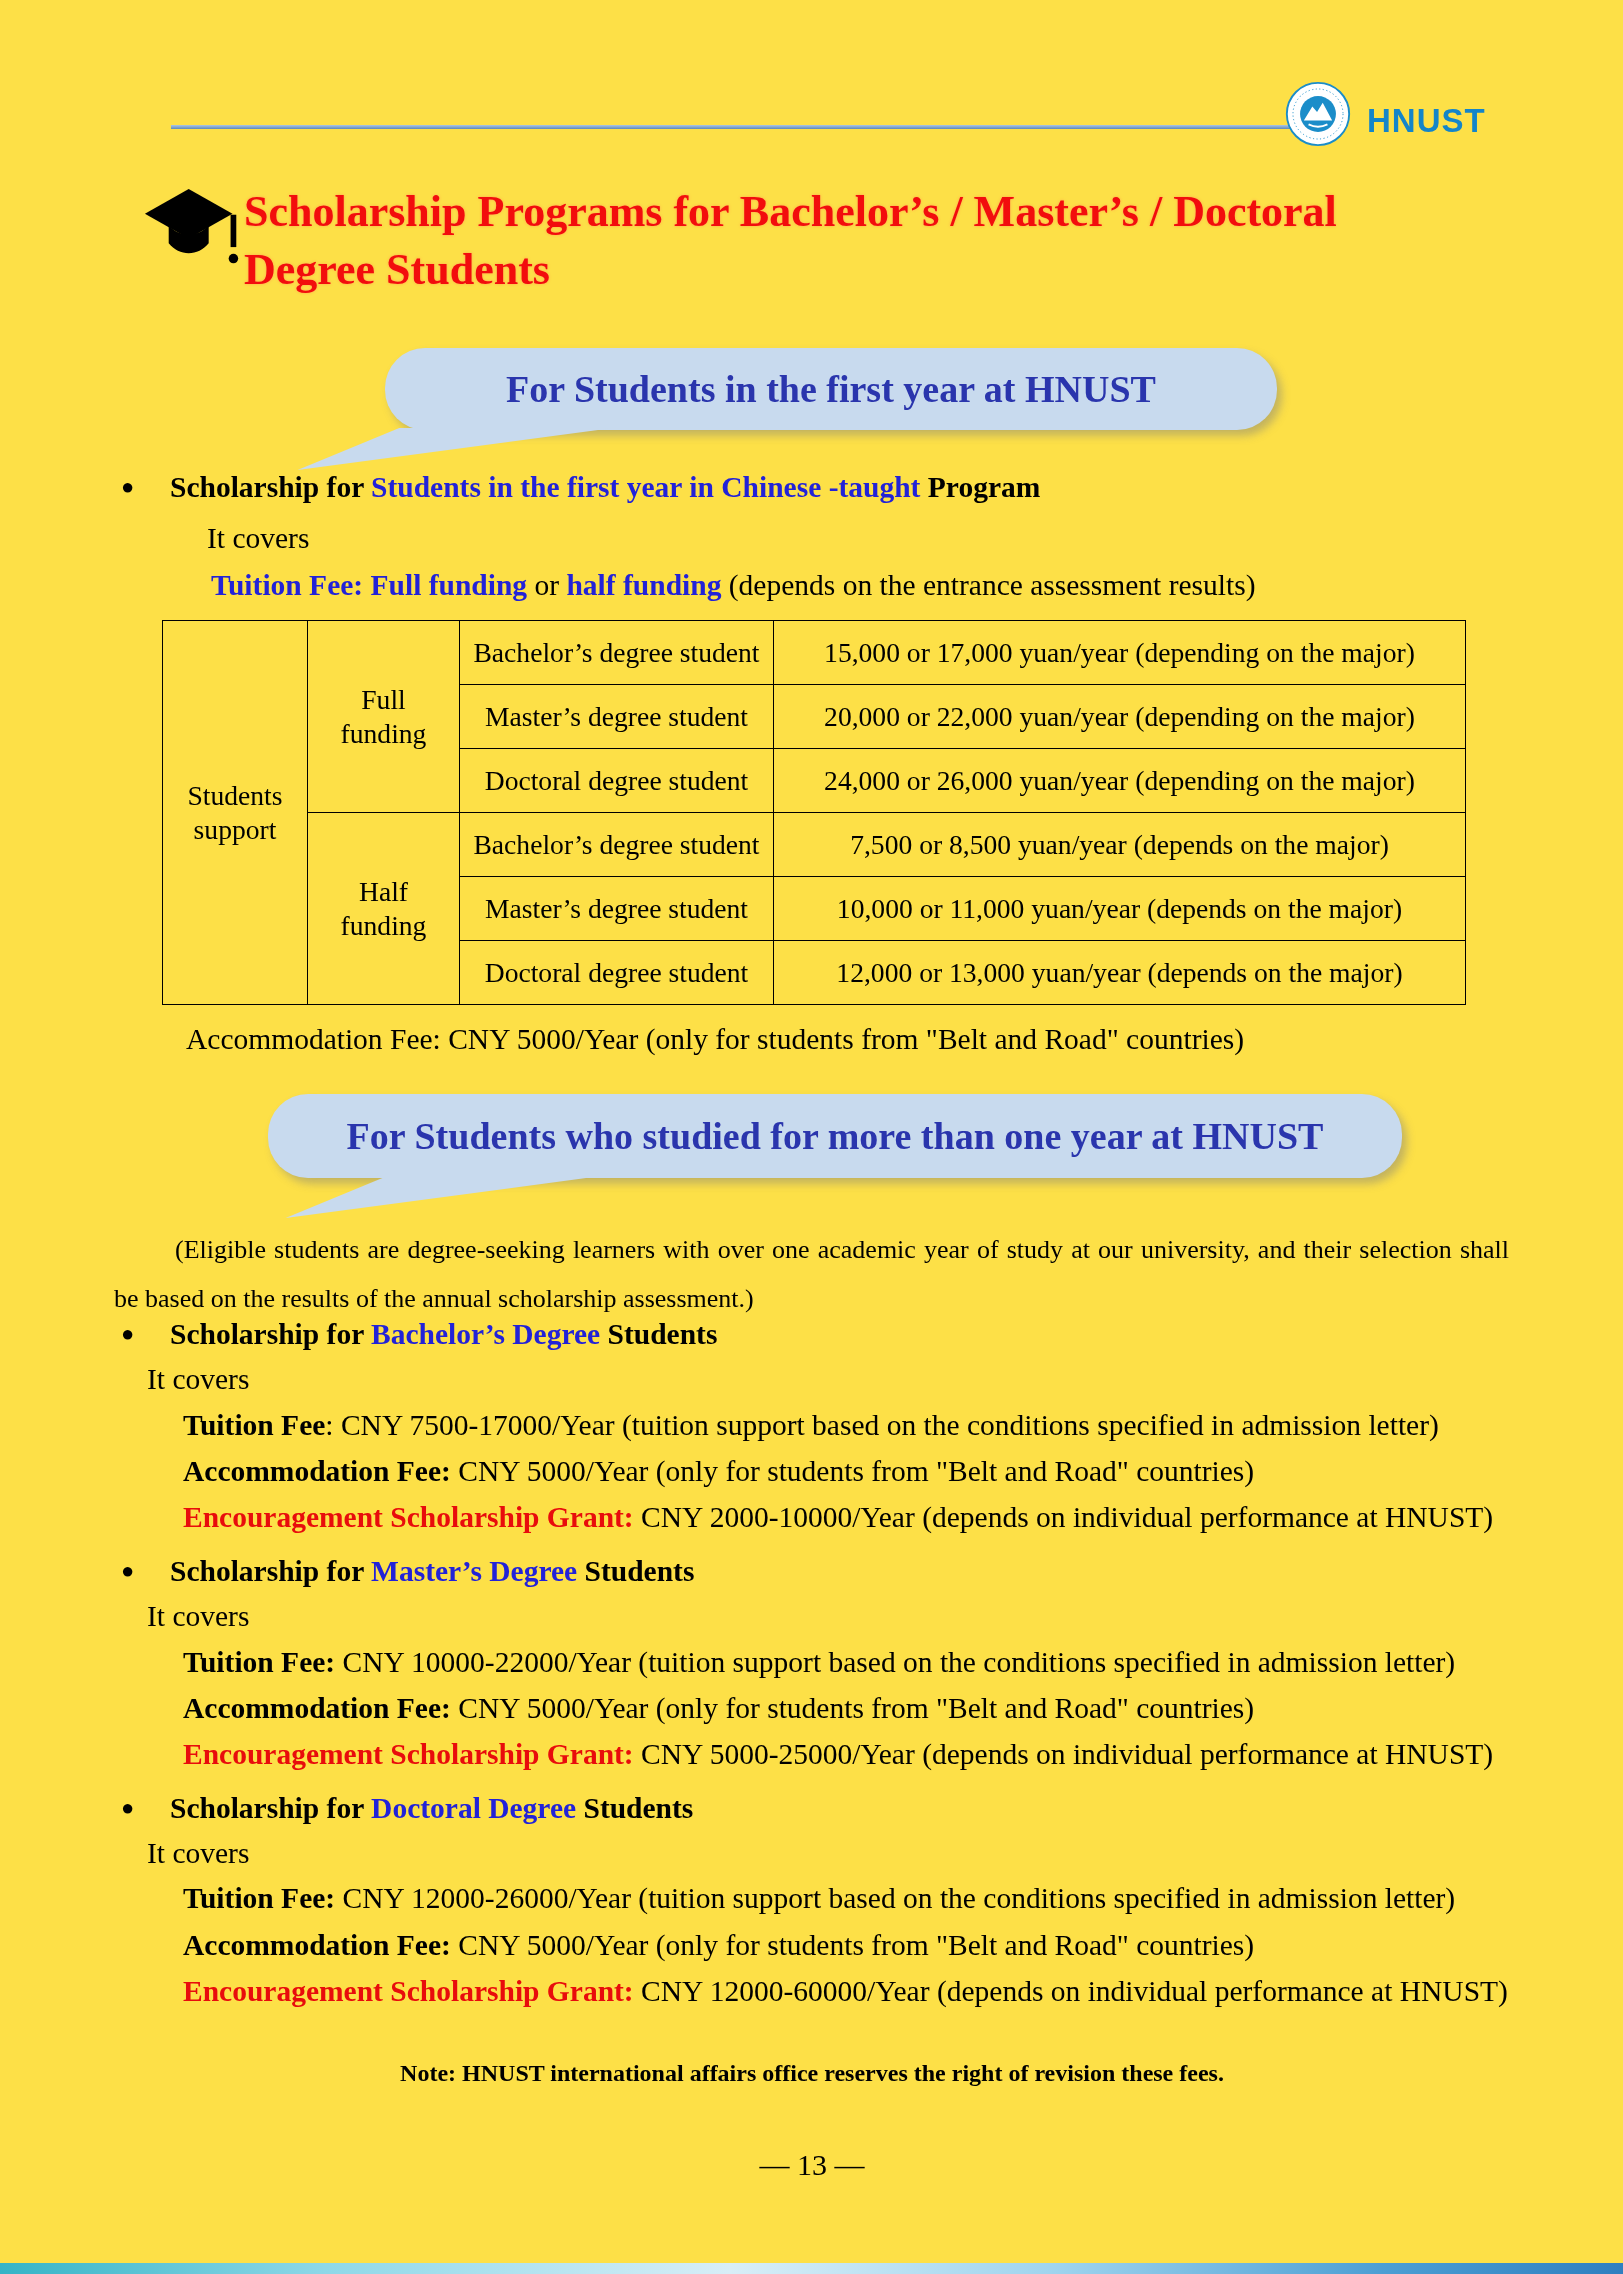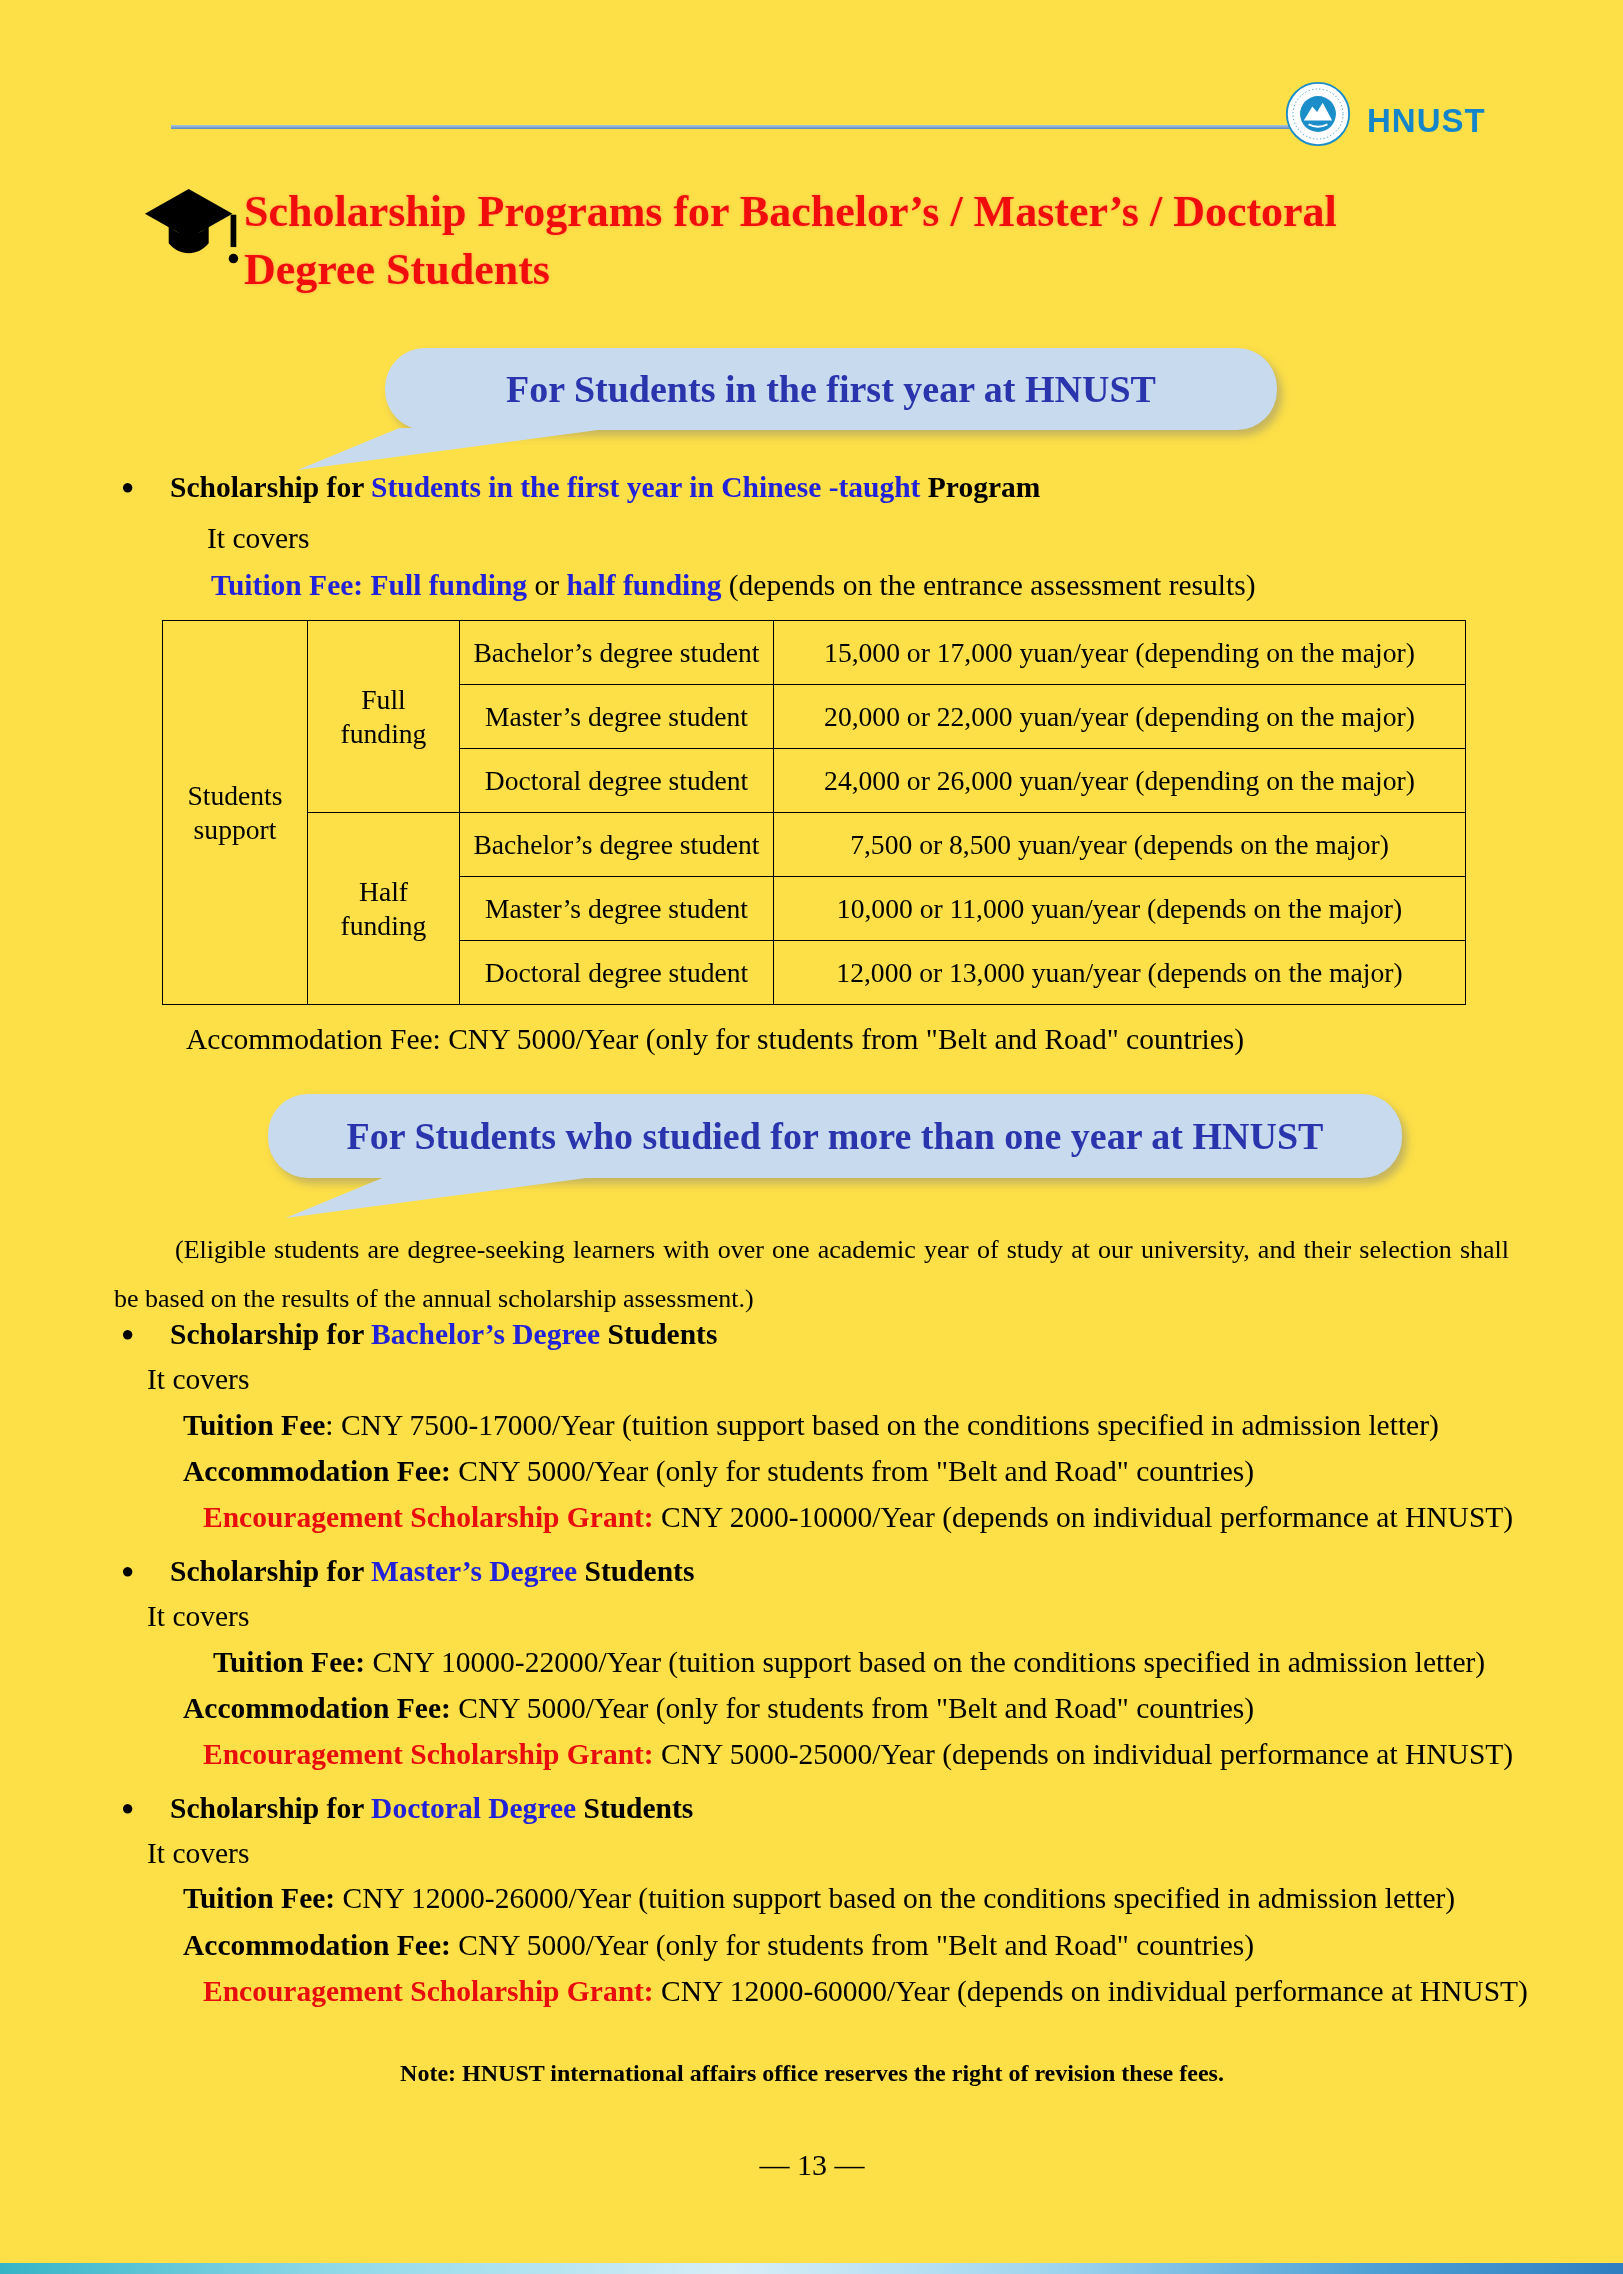--- a/index.html
+++ b/index.html
@@ -24,21 +24,21 @@
     display:flex;align-items:center;justify-content:center;
     font-weight:700;font-size:38px;color:#2a35ad;
     box-shadow:4.8px 5.7px 8.6px rgba(125,125,125,.45);}
   .banner1{left:385px;top:348px;width:892px;height:82px;}
   .banner2{left:268px;top:1094px;width:1134px;height:84px;}
   .tail{position:absolute;}
   
   .ln{position:absolute;font-size:29.5px;line-height:38px;white-space:nowrap;}
   .b{font-weight:700;}
   .blue{color:#2222d8;font-weight:700;}
-  .redb{color:#e80c0c;font-weight:700;margin-left:20px;}
+  .redb{color:#e80c0c;font-weight:700;}
   .bullet{display:inline-block;width:49px;font-size:22px;vertical-align:2.9px;}
   
   .fee-table{position:absolute;left:162px;top:620px;border-collapse:collapse;
     table-layout:fixed;width:1303px;font-size:27.6px;}
   .fee-table td{border:1.9px solid #000;text-align:center;vertical-align:middle;
     height:63px;padding:0 7.6px;line-height:34px;}
   
   .para{position:absolute;left:114px;top:1225px;width:1395px;
     font-size:26px;line-height:49px;text-align:justify;text-indent:61px;}
   
@@ -148,21 +148,21 @@
     <span class="b">Accommodation Fee:</span><span> CNY 5000/Year (only for students from "Belt and Road" countries)</span>
   </div>
   <div class="ln" style="top:1498px;left:183px;">
     <span class="redb">Encouragement Scholarship Grant:</span><span> CNY 2000-10000/Year (depends on individual performance at HNUST)</span>
   </div>
 
   <div class="ln" style="top:1552px;left:121px;">
     <span class="bullet">●</span><span class="b">Scholarship for </span><span class="blue">Master’s Degree</span><span class="b"> Students</span>
   </div>
   <div class="ln" style="top:1597px;left:147px;">It covers</div>
-  <div class="ln" style="top:1643px;left:183px;margin-left:30px;">
+  <div class="ln" style="top:1643px;left:183px;">
     <span class="b">Tuition Fee:</span><span> CNY 10000-22000/Year (tuition support based on the conditions specified in admission letter)</span>
   </div>
   <div class="ln" style="top:1689px;left:183px;">
     <span class="b">Accommodation Fee:</span><span> CNY 5000/Year (only for students from "Belt and Road" countries)</span>
   </div>
   <div class="ln" style="top:1735px;left:183px;">
     <span class="redb">Encouragement Scholarship Grant:</span><span> CNY 5000-25000/Year (depends on individual performance at HNUST)</span>
   </div>
 
   <div class="ln" style="top:1789px;left:121px;">

